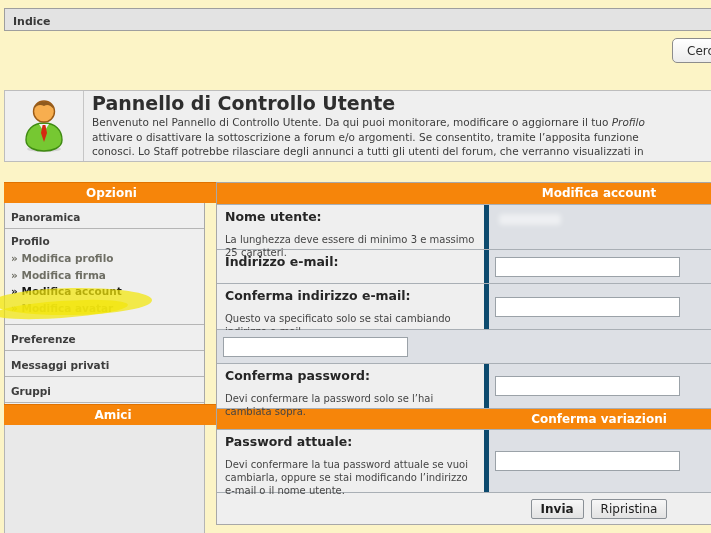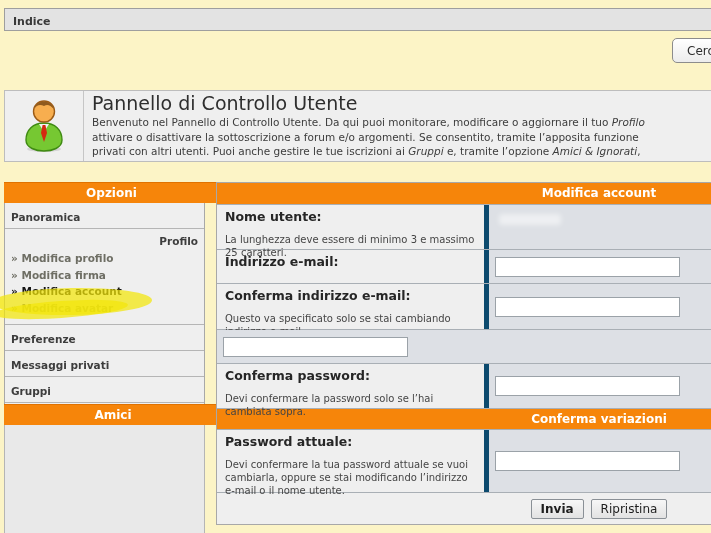--- a/index.html
+++ b/index.html
@@ -31,39 +31,39 @@
   
   .header-panel {
     position:absolute; left:4px; top:90px; width:716px; height:72px;
     background:#EFEFEF; border:1px solid #BDBDBD; display:flex;
   }
   .avatar-cell {
     width:79px; border-right:1px solid #C6C6C6;
     display:flex; align-items:center; justify-content:center; flex:none;
   }
   .header-text { padding:1px 0 0 8px; overflow:hidden; }
-  .page-title { font-size:19px; font-weight:normal; color:#2E2E2E; line-height:23px; }
+  .page-title { font-size:19px; font-weight:bold; color:#2E2E2E; line-height:23px; }
   .intro-line { font-size:10.5px; line-height:14.6px; color:#3C3C3C; white-space:nowrap; }
 
   
   .orange-h {
     background:#F6850A; border-top:1px solid #E07200;
     color:#FFFFFF; font-weight:bold; font-size:12px;
     text-align:center; height:21px; line-height:20px;
   }
 
   
   .sidebar-head { position:absolute; left:4px; top:182px; width:215px; }
   .side-box {
     position:absolute; left:4px; top:203px; width:201px;
     background:#EFEFEF; border:1px solid #A8A8A8; border-top:none;
   }
   .side-cell { border-top:1px solid #B5B5B5; padding:3px 6px; }
   .side-cell:first-child { border-top:none; }
-  .side-bold { font-size:10.5px; font-weight:bold; color:#3D3D3D; line-height:14px; padding:2px 0;text-align:right; }
+  .side-bold { font-size:10.5px; font-weight:bold; color:#3D3D3D; line-height:14px; padding:2px 0; }
   .side-link {
     display:block; font-size:10.5px; font-weight:bold; color:#6E6E64;
     text-decoration:none; line-height:16.5px; position:relative; z-index:6;
   }
   .side-link.active { color:#141414; }
   .profile-group { padding-bottom:8px; }
   .amici-head { position:absolute; left:4px; top:404px; width:218px; }
   .friends-box {
     position:absolute; left:4px; top:425px; width:201px; height:115px;
     background:#E9E9E9; border:1px solid #B5B5B5; border-top:none;
@@ -125,21 +125,20 @@
       <path d="M20 26 L25 34 L30 26 Z" fill="#F2F2F2"></path>
       <path d="M23.6 27 L26.4 27 L28 35 L25 44 L22 35 Z" fill="#D42A10"></path>
       <circle cx="25" cy="13.5" r="10.5" fill="#F7AE4F" stroke="#9C5B16" stroke-width="1.4"></circle>
       <path d="M14.8 11.5 A10.5 10.5 0 0 1 35.2 11.5 C 31 6.5 28 6.2 25 8 C 21 6 17.5 7 14.8 11.5 Z" fill="#8F5A1E"></path>
     </svg>
   </div>
   <div class="header-text">
     <div class="page-title">Pannello di Controllo Utente</div>
     <div class="intro-line"><span>Benvenuto nel Pannello di Controllo Utente. Da qui puoi monitorare, modificare o aggiornare il tuo </span><span class="it">Profilo</span></div>
     <div class="intro-line"><span>attivare o disattivare la sottoscrizione a forum e/o argomenti. Se consentito, tramite l’apposita funzione</span></div>
-    <div class="intro-line"><span>privati con altri utenti. Puoi anche gestire le tue iscrizioni ai </span><span class="it">Gruppi</span><span> e, tramite l’opzione </span><span class="it">Amici &amp; Ignorati</span><span>, </span></div>
     <div class="intro-line"><span>conosci. Lo Staff potrebbe rilasciare degli annunci a tutti gli utenti del forum, che verranno visualizzati in</span></div>
   </div>
 </div>
 
 <div class="orange-h sidebar-head">Opzioni</div>
 
 <div class="side-box">
   <div class="side-cell">
     <span class="side-bold">Panoramica</span>
   </div>

